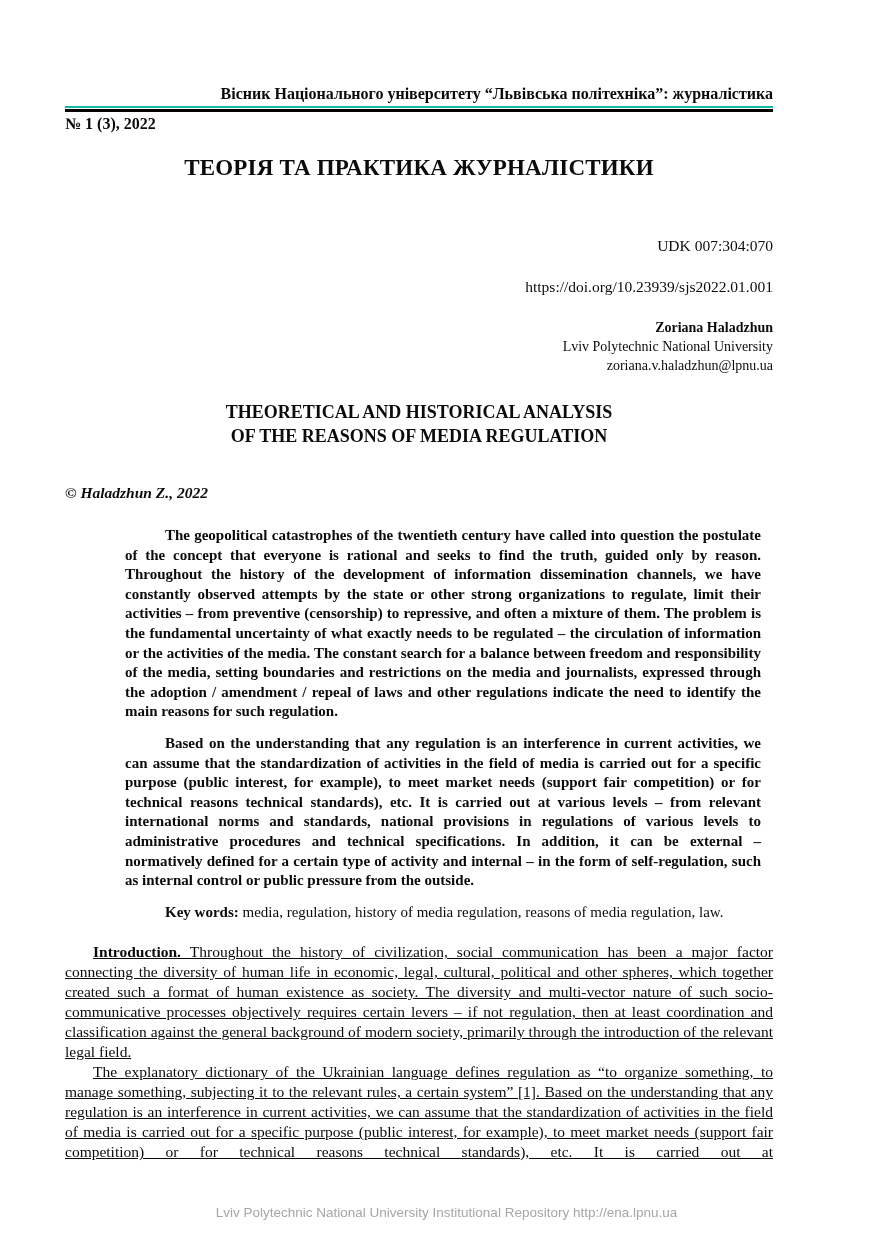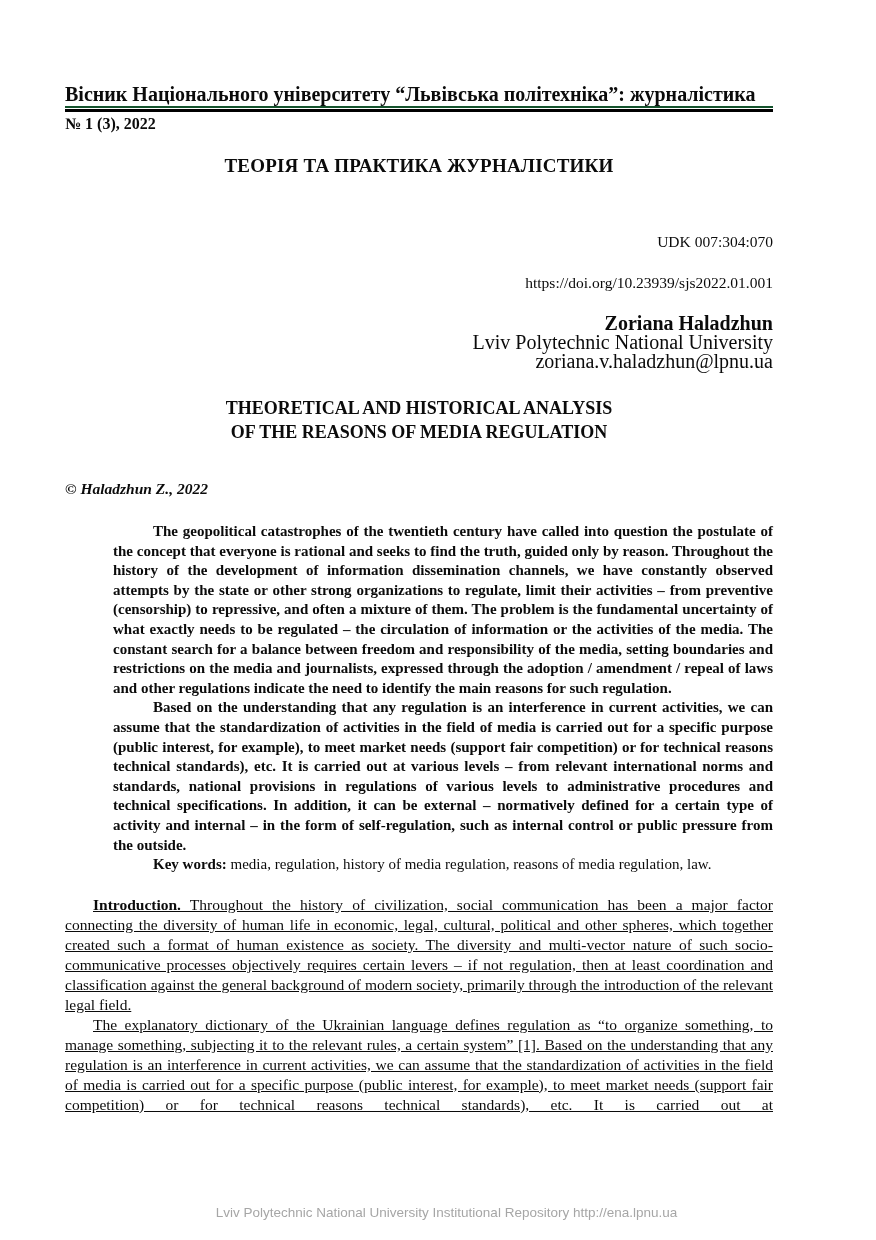--- a/index.html
+++ b/index.html
@@ -11,48 +11,48 @@
     font-family: "Liberation Serif", "DejaVu Serif", serif;
     position: relative;
     overflow: hidden;
   }
   .page {
     position: absolute;
     left: 65px; top: 84px;
     width: 708px;
   }
   .jheader {
-    text-align: left;
+    text-align: right;
     font-weight: bold;
-    font-size: 20px;
+    font-size: 16px;
     line-height: 20px;
-    border-bottom: 2px solid #14532d;
+    border-bottom: 2px solid #14b8a6;
     padding-bottom: 2px;
   }
   .jrule {
     border: none;
     border-top: 3px solid #000;
     margin: 1px 0 0 0;
   }
   .issue {
     font-weight: bold;
     font-size: 16px;
     margin-top: 3px;
   }
   .section-heading {
     text-align: center;
     font-weight: bold;
-    font-size: 19px;
+    font-size: 23px;
     margin-top: 22px;
     letter-spacing: 0.2px;
   }
   .udk   { text-align: right; font-size: 15.5px; margin-top: 56px; }
   .doi   { text-align: right; font-size: 15.5px; margin-top: 23px; font-family: Liberation Serif, serif; }
   .doi a, .author a, .footer a { color: inherit; text-decoration: none; }
-  .author { text-align: right; font-size: 20px; line-height: 19px; margin-top: 22px; }
+  .author { text-align: right; font-size: 14px; line-height: 19px; margin-top: 22px; }
   .author .name { font-weight: bold; }
   .entitle {
     text-align: center;
     font-weight: bold;
     font-size: 18px;
     line-height: 24px;
     margin-top: 25px;
   }
   .copyright {
     font-weight: bold;
@@ -61,21 +61,21 @@
     margin-top: 36px;
   }
   .abstract {
     margin-top: 24px;
     margin-left: 48px;
     font-weight: bold;
     font-size: 15px;
     line-height: 19.6px;
     text-align: justify;
   }
-  .abstract p { margin: 0; text-indent: 40px; }
+  .abstract p { margin: 12px; text-indent: 40px; }
   .keywords .kw-text { font-weight: normal; }
   .bodytext {
     margin-top: 20px;
     font-size: 15.5px;
     line-height: 20px;
     text-align: justify;
   }
   .bodytext p { margin: 0; text-indent: 28px; text-decoration: underline; }
   .bodytext .lead { font-weight: bold; }
   .p-continued { text-align-last: justify; }

